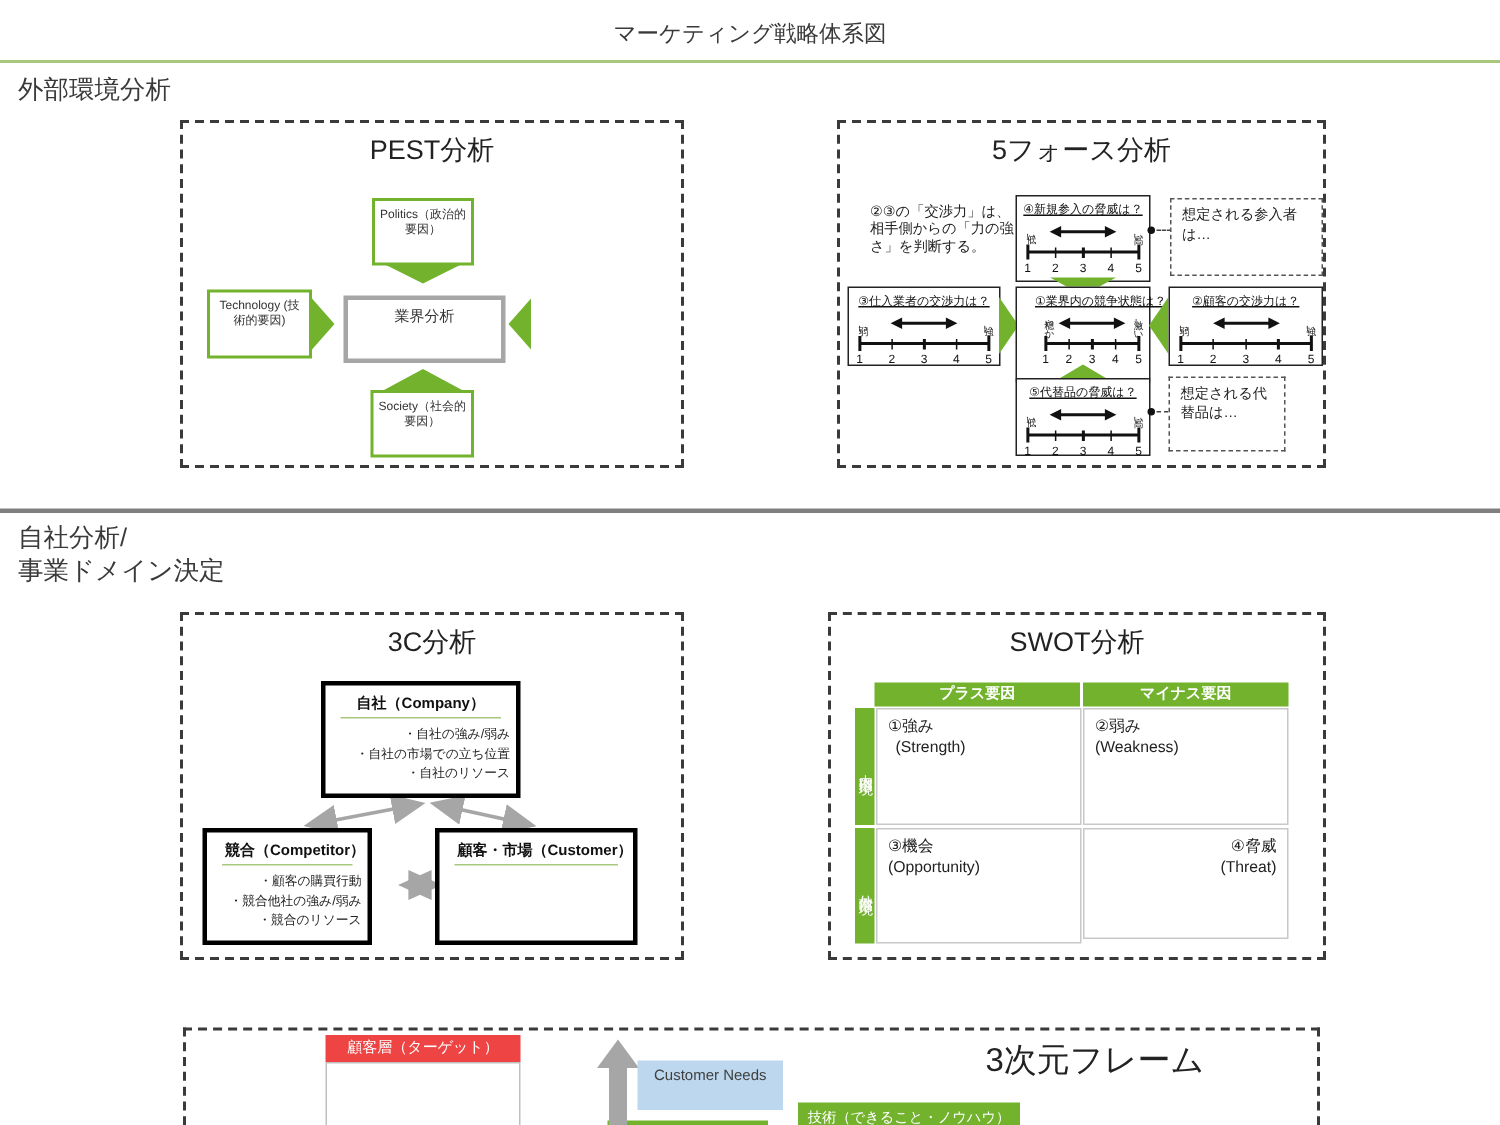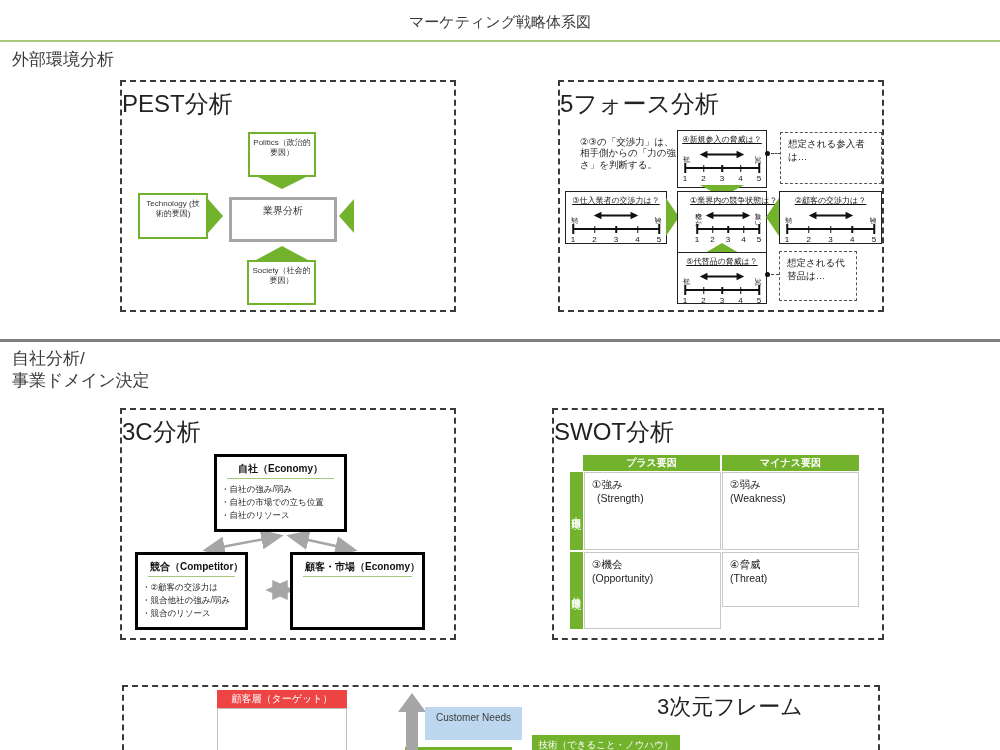--- a/index.html
+++ b/index.html
@@ -10,21 +10,21 @@
   
   .main-title{position:absolute;left:0;right:0;top:13px;text-align:center;font-size:15px;color:#3a3a3a;}
   .title-rule{position:absolute;left:0;right:0;top:40px;height:2px;background:#A8C87E;}
   .section-h{position:absolute;left:12px;font-size:17px;color:#3a3a3a;line-height:1.28;}
   .h1{top:49px;}
   .h2{top:348px;}
   .divider{position:absolute;left:0;right:0;top:339px;height:3px;background:#7F7F7F;}
 
   
   .panel{position:absolute;border:2px dashed #3a3a3a;background:#fff;}
-  .panel-title{position:absolute;left:0;right:0;top:6px;text-align:left;font-size:24px;color:#222;}
+  .panel-title{position:absolute;left:0;right:0;top:6px;text-align:center;font-size:18px;color:#222;}
   .pest{left:120px;top:80px;width:336px;height:232px;}
   .ff{left:558px;top:80px;width:326px;height:232px;}
   .cc{left:120px;top:408px;width:336px;height:232px;}
   .swot{left:552px;top:408px;width:332px;height:232px;}
   .frame3d{left:122px;top:685px;width:758px;height:75px;}
 
   
   .pbox{position:absolute;border:2px solid #72B22C;background:#fff;font-size:8px;line-height:1.3;
         text-align:center;display:flex;align-items:flex-start;justify-content:center;padding:4px 3px;}
   .p-politics{left:126px;top:50px;width:68px;height:45px;}
@@ -71,39 +71,39 @@
   .dot1{left:205px;top:69px;} .dl1{left:211px;top:71px;width:10px;}
   .dot2{left:205px;top:190px;} .dl2{left:211px;top:192px;width:8px;}
 
   
   .cbox{position:absolute;border:3px solid #000;background:#fff;}
   .c-company{left:92px;top:44px;width:133px;height:78px;}
   .c-competitor{left:13px;top:142px;width:113px;height:78px;}
   .c-customer{left:168px;top:142px;width:135px;height:78px;}
   .cbox-title{font-weight:bold;font-size:10px;text-align:center;padding:5px 2px 2px;margin:0 10px;
               border-bottom:1.5px solid #A8C87E;white-space:nowrap;color:#111;}
-  .blist{font-size:8.5px;line-height:1.5;padding:4px 4px 0 4px;color:#222;}
+  .blist{font-size:8.5px;line-height:1.5;padding:4px 4px 0 14px;color:#222;text-align:right;}
   .cc-arrows{position:absolute;left:0;top:0;width:336px;height:232px;pointer-events:none;}
 
   
   .sw-colhead{position:absolute;height:16px;background:#72B22C;color:#fff;font-size:10px;font-weight:bold;
               text-align:center;line-height:16px;}
   .sw-ch1{left:29px;top:45px;width:137px;}
   .sw-ch2{left:168px;top:45px;width:137px;}
   .sw-rowhead{position:absolute;left:16px;width:13px;background:#72B22C;color:#fff;font-size:9.5px;
               display:flex;align-items:center;justify-content:center;}
   .sw-rowhead span{writing-mode:vertical-rl;text-orientation:upright;line-height:1;letter-spacing:1px;}
   .sw-rh1{top:62px;height:78px;}
   .sw-rh2{top:142px;height:77px;}
   .sw-cell{position:absolute;border:1px solid #C8C8C8;background:#fff;font-size:10.5px;line-height:1.35;
            padding:4px 7px;color:#222;}
   .sw-s{left:30px;top:62px;width:137px;height:78px;}
   .sw-w{left:168px;top:62px;width:137px;height:78px;}
   .sw-o{left:30px;top:142px;width:137px;height:77px;}
-  .sw-t{left:168px;top:142px;width:137px;height:55px;}
+  .sw-t{left:168px;top:142px;width:137px;height:74px;text-align:right;}
   .indent{padding-left:5px;}
 
   
   .fr-title{position:absolute;left:533px;top:5px;font-size:22px;color:#222;}
   .target-head{position:absolute;left:93px;top:3px;width:130px;height:18px;background:#ef4444;color:#fff;
                font-size:10px;text-align:center;line-height:18px;}
   .target-body{position:absolute;left:93px;top:21px;width:130px;height:60px;border:1px solid #BFBFBF;background:#fff;}
   .up-arrow-head{position:absolute;left:274px;top:6px;width:0;height:0;border-left:14px solid transparent;
                  border-right:14px solid transparent;border-bottom:19px solid #A6A6A6;}
   .up-arrow-shaft{position:absolute;left:282px;top:25px;width:12px;height:38px;background:#A6A6A6;}
@@ -310,37 +310,37 @@
         <marker id="ah" markerWidth="9" markerHeight="8" refX="7.5" refY="4" orient="auto-start-reverse">
           <path d="M0 0 L9 4 L0 8 Z" fill="#A6A6A6"></path>
         </marker>
       </defs>
       <line x1="158" y1="126" x2="84" y2="140" stroke="#A6A6A6" stroke-width="2.5" marker-start="url(#ah)" marker-end="url(#ah)"></line>
       <line x1="168" y1="126" x2="232" y2="140" stroke="#A6A6A6" stroke-width="2.5" marker-start="url(#ah)" marker-end="url(#ah)"></line>
       <line x1="147" y1="180" x2="169" y2="180" stroke="#A6A6A6" stroke-width="2.5" marker-start="url(#ah)" marker-end="url(#ah)"></line>
     </svg>
 
     <div class="cbox c-company">
-      <div class="cbox-title">自社（Economy）</div>
+      <div class="cbox-title">自社（Company）</div>
       <div class="blist">
           <div>・自社の強み/弱み</div>
           <div>・自社の市場での立ち位置</div>
           <div>・自社のリソース</div>
         </div>
     </div>
     <div class="cbox c-competitor">
       <div class="cbox-title">競合（Competitor）</div>
       <div class="blist">
-          <div>・②顧客の交渉力は</div>
+          <div>・顧客の購買行動</div>
           <div>・競合他社の強み/弱み</div>
           <div>・競合のリソース</div>
         </div>
     </div>
     <div class="cbox c-customer">
-      <div class="cbox-title">顧客・市場（Economy）</div>
+      <div class="cbox-title">顧客・市場（Customer）</div>
     </div>
   </div>
 
   <div class="panel swot">
     <div class="panel-title">SWOT分析</div>
     <div class="sw-colhead sw-ch1">プラス要因</div>
     <div class="sw-colhead sw-ch2">マイナス要因</div>
     <div class="sw-rowhead sw-rh1">
         <span>内部環境</span>
       </div>

